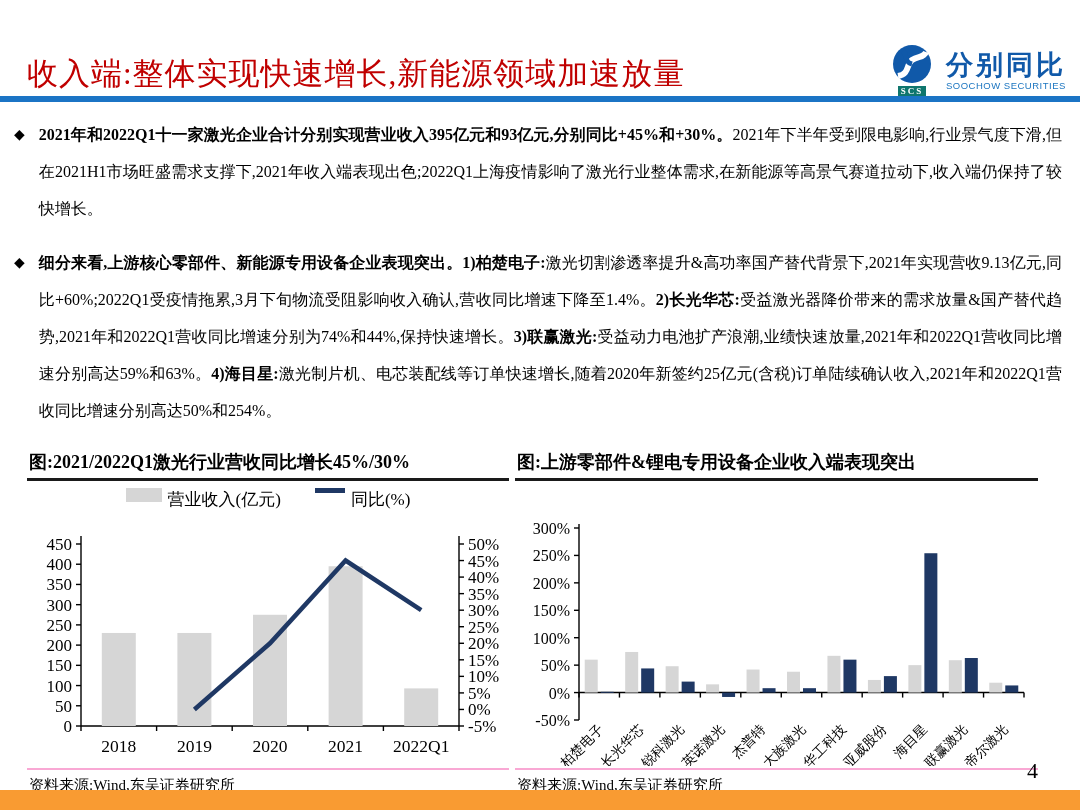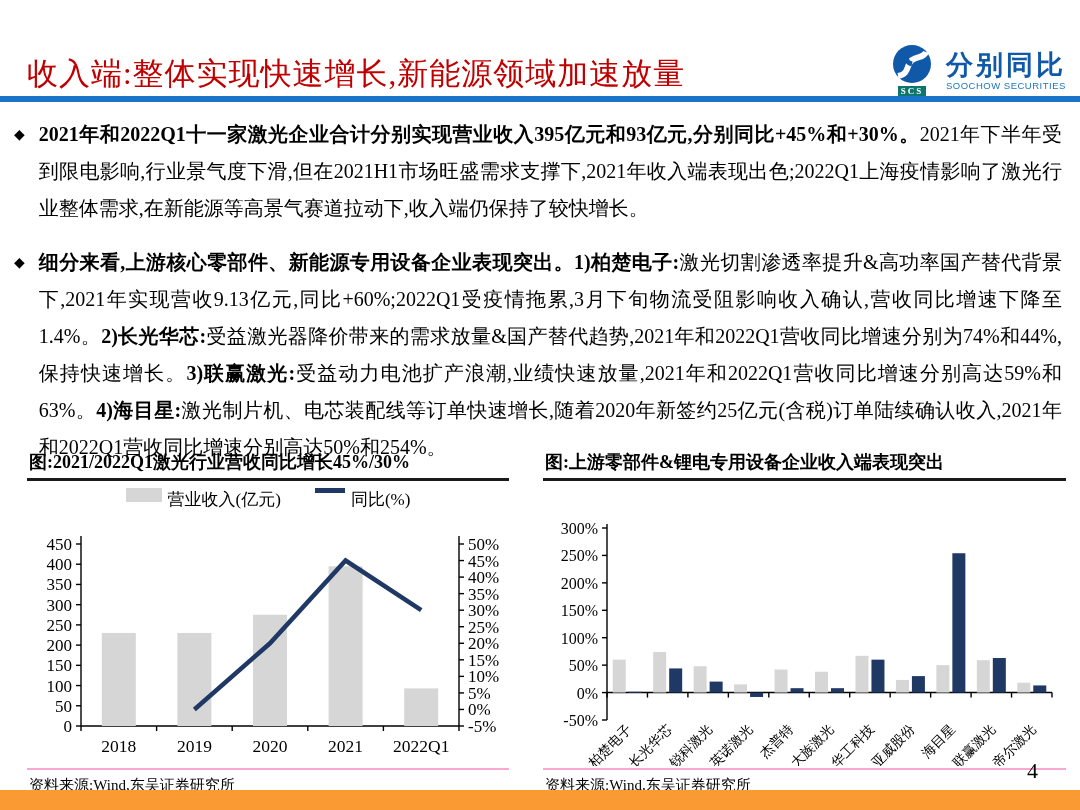--- a/index.html
+++ b/index.html
@@ -18,29 +18,29 @@
   .scs{
     font-size:9px;font-weight:bold;color:#fff;background:#0f766e;line-height:10px;
     padding:0 3px;letter-spacing:2px;border-bottom:3px solid #F99B32;
   }
   .brand-names .cn{font-size:27px;font-weight:bold;color:#1059A9;letter-spacing:3px;line-height:30px;font-family:"Liberation Sans",sans-serif;}
   .brand-names .en{font-size:9.5px;color:#1B75C0;letter-spacing:.5px;font-family:"Liberation Sans",sans-serif;}
   .blue-rule{position:absolute;left:0;right:0;top:96px;height:6px;background:#1B74C5;}
   
   .bullet{position:absolute;left:14px;right:18px;display:flex;gap:14px;}
   .bullet .marker{font-size:14px;padding-top:10px;flex:0 0 auto;}
-  .bullet p{flex:1;margin:0;font-size:20px;line-height:37px;text-align:justify;}
+  .bullet p{flex:1;margin:0;font-size:16px;line-height:37px;text-align:justify;}
   .bullet-1{top:116px;}
   .bullet-2{top:244px;}
   .b{font-weight:bold;}
   
   .figures{position:absolute;top:450px;left:27px;width:1039px;height:340px;}
   .fig{position:absolute;top:0;margin:0;}
   .fig-left{left:0;width:482px;}
-  .fig-right{left:516px;width:523px;}
+  .fig-right{left:488px;width:523px;}
   .fig figcaption{
     font-size:18px;font-weight:bold;padding:0 0 5px 2px;border-bottom:3px solid #1a1a1a;
     white-space:nowrap;height:23px;
   }
   .legend{display:flex;justify-content:center;align-items:center;gap:34px;height:22px;margin:7px 0 4px 0;font-size:17px;white-space:nowrap;}
   .legend-item{display:flex;align-items:flex-start;gap:6px;}
   .swatch{display:inline-block;}
   .bar-swatch{width:36px;height:14px;background:#D6D6D6;}
   .line-swatch{width:30px;height:5px;background:#1F3864;}
   .sq-gray{width:14px;height:12px;background:#D6D6D6;}

